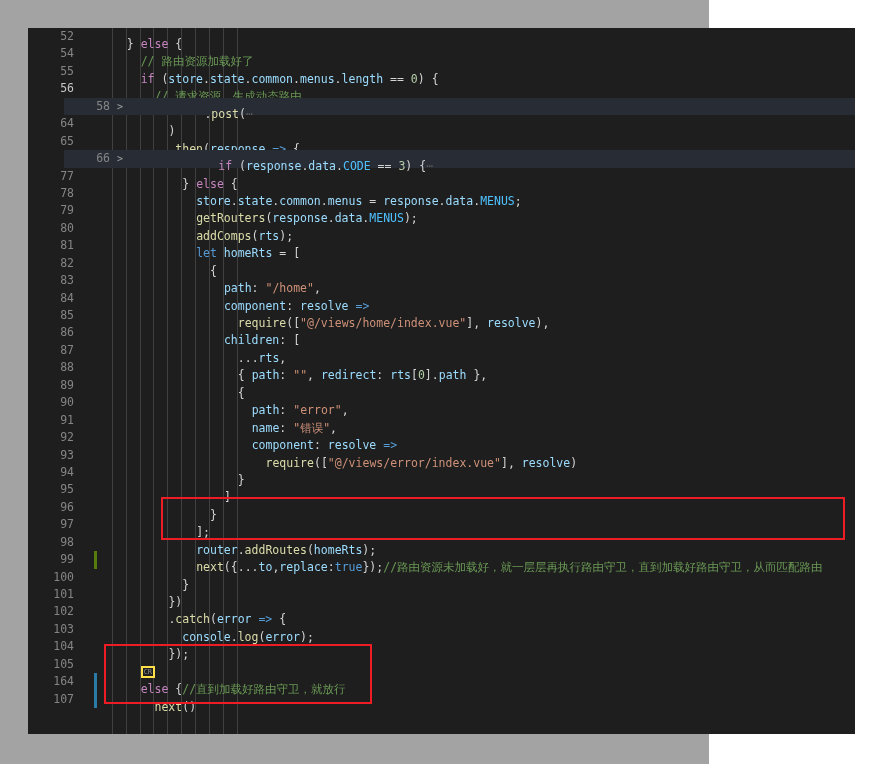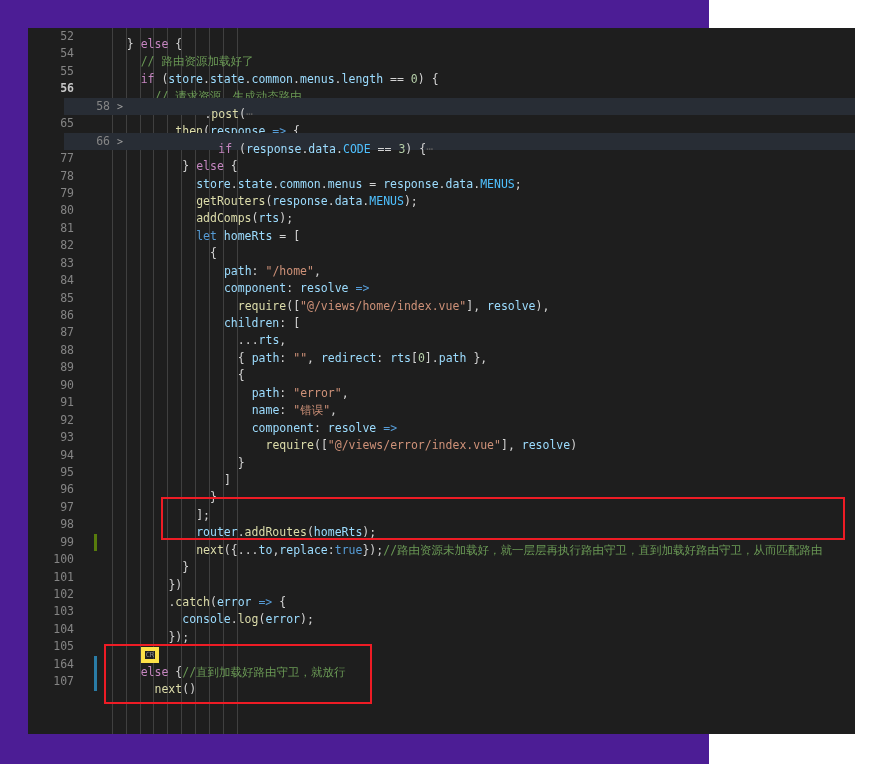--- a/index.html
+++ b/index.html
@@ -7,21 +7,21 @@
     padding: 0;
     background: #ffffff;
     width: 885px;
     height: 764px;
     overflow: hidden;
   }
   #root {
     position: relative;
     width: 709px;
     height: 764px;
-    background: #4c1d95;
+    background: #a3a3a3;
     font-family: "DejaVu Sans Mono", "Liberation Mono", monospace;
   }
   
   #editor {
     position: absolute;
     left: 28px;
     top: 28px;
     width: 827px;
     height: 706px;
     background: #1e1e1e;
@@ -47,21 +47,21 @@
   .gutter {
     position: absolute;
     left: 0;
     top: 0;
     width: 46px;
     text-align: right;
     color: #858585;
     font-size: 11.5px;
     font-family: "DejaVu Sans Mono", "Liberation Mono", monospace;
   }
-  .row.curline .gutter { color: #c6c6c6; font-weight: bold; }
+  .row.curline .gutter { color: #c6c6c6; font-weight: normal; }
 
   
   .fold {
     position: absolute;
     left: 50px;
     top: 0;
     width: 12px;
     color: #a0a0a0;
     font-size: 10px;
     text-align: center;
@@ -116,21 +116,21 @@
   .str  { color: #ce9178; }  
   .num  { color: #b5cea8; }  
   .fn   { color: #dcdcaa; }  
   .var  { color: #9cdcfe; }  
   .cls  { color: #4fc1ff; }  
   .op   { color: #d4d4d4; }  
   .blue { color: #569cd6; }  
   .fade { color: #5a5a5a; }
   .ctrlchar {
     display: inline-block;
-    border: 4px solid #fde047;
+    border: 2px solid #fde047;
     color: #8a8a8a;
     font-size: 7px;
     line-height: 8px;
     padding: 0 1px;
     vertical-align: middle;
   }
 
   
   .redbox {
     position: absolute;
@@ -158,20 +158,21 @@
           <div class="guide" style="left: 194.74px; height: 767.8px;"></div>
           <div class="guide" style="left: 208.6px; height: 767.8px;"></div>
         </div>
 
       <div id="rows">
           <div class="row"><div class="gutter">52</div><div class="code"><span class="op"> </span><span class="op"> </span><span class="op"> </span><span class="op"> </span><span class="op">}</span><span class="op"> </span><span class="kw">else</span><span class="op"> </span><span class="op">{</span></div></div>
           <div class="row"><div class="gutter">54</div><div class="code"><span class="op"> </span><span class="op"> </span><span class="op"> </span><span class="op"> </span><span class="op"> </span><span class="op"> </span><span class="cm">// 路由资源加载好了</span></div></div>
           <div class="row"><div class="gutter">55</div><div class="code"><span class="op"> </span><span class="op"> </span><span class="op"> </span><span class="op"> </span><span class="op"> </span><span class="op"> </span><span class="kw">if</span><span class="op"> </span><span class="op">(</span><span class="var">store</span><span class="op">.</span><span class="var">state</span><span class="op">.</span><span class="var">common</span><span class="op">.</span><span class="var">menus</span><span class="op">.</span><span class="var">length</span><span class="op"> </span><span class="op">=</span><span class="op">=</span><span class="op"> </span><span class="num">0</span><span class="op">)</span><span class="op"> </span><span class="op">{</span></div></div>
           <div class="row curline"><div class="gutter">56</div><div class="code"><span class="op"> </span><span class="op"> </span><span class="op"> </span><span class="op"> </span><span class="op"> </span><span class="op"> </span><span class="op"> </span><span class="op"> </span><span class="cm">// 请求资源，生成动态路由</span></div></div>
           <div class="row hl"><div class="gutter">58</div><div class="fold">&gt;</div><div class="code"><span class="op"> </span><span class="op"> </span><span class="op"> </span><span class="op"> </span><span class="op"> </span><span class="op"> </span><span class="op"> </span><span class="op"> </span><span class="op"> </span><span class="op"> </span><span class="op">.</span><span class="fn">post</span><span class="op">(</span><span class="fade">⋯</span></div></div>
+          <div class="row"><div class="gutter">64</div><div class="code"><span class="op"> </span><span class="op"> </span><span class="op"> </span><span class="op"> </span><span class="op"> </span><span class="op"> </span><span class="op"> </span><span class="op"> </span><span class="op"> </span><span class="op"> </span><span class="op">)</span></div></div>
           <div class="row"><div class="gutter">65</div><div class="code"><span class="op"> </span><span class="op"> </span><span class="op"> </span><span class="op"> </span><span class="op"> </span><span class="op"> </span><span class="op"> </span><span class="op"> </span><span class="op"> </span><span class="op"> </span><span class="op">.</span><span class="fn">then</span><span class="op">(</span><span class="var">response</span><span class="op"> </span><span class="blue">=&gt;</span><span class="op"> </span><span class="op">{</span></div></div>
           <div class="row hl"><div class="gutter">66</div><div class="fold">&gt;</div><div class="code"><span class="op"> </span><span class="op"> </span><span class="op"> </span><span class="op"> </span><span class="op"> </span><span class="op"> </span><span class="op"> </span><span class="op"> </span><span class="op"> </span><span class="op"> </span><span class="op"> </span><span class="op"> </span><span class="kw">if</span><span class="op"> </span><span class="op">(</span><span class="var">response</span><span class="op">.</span><span class="var">data</span><span class="op">.</span><span class="cls">CODE</span><span class="op"> </span><span class="op">=</span><span class="op">=</span><span class="op"> </span><span class="num">3</span><span class="op">)</span><span class="op"> </span><span class="op">{</span><span class="fade">⋯</span></div></div>
           <div class="row"><div class="gutter">77</div><div class="code"><span class="op"> </span><span class="op"> </span><span class="op"> </span><span class="op"> </span><span class="op"> </span><span class="op"> </span><span class="op"> </span><span class="op"> </span><span class="op"> </span><span class="op"> </span><span class="op"> </span><span class="op"> </span><span class="op">}</span><span class="op"> </span><span class="kw">else</span><span class="op"> </span><span class="op">{</span></div></div>
           <div class="row"><div class="gutter">78</div><div class="code"><span class="op"> </span><span class="op"> </span><span class="op"> </span><span class="op"> </span><span class="op"> </span><span class="op"> </span><span class="op"> </span><span class="op"> </span><span class="op"> </span><span class="op"> </span><span class="op"> </span><span class="op"> </span><span class="op"> </span><span class="op"> </span><span class="var">store</span><span class="op">.</span><span class="var">state</span><span class="op">.</span><span class="var">common</span><span class="op">.</span><span class="var">menus</span><span class="op"> </span><span class="op">=</span><span class="op"> </span><span class="var">response</span><span class="op">.</span><span class="var">data</span><span class="op">.</span><span class="cls">MENUS</span><span class="op">;</span></div></div>
           <div class="row"><div class="gutter">79</div><div class="code"><span class="op"> </span><span class="op"> </span><span class="op"> </span><span class="op"> </span><span class="op"> </span><span class="op"> </span><span class="op"> </span><span class="op"> </span><span class="op"> </span><span class="op"> </span><span class="op"> </span><span class="op"> </span><span class="op"> </span><span class="op"> </span><span class="fn">getRouters</span><span class="op">(</span><span class="var">response</span><span class="op">.</span><span class="var">data</span><span class="op">.</span><span class="cls">MENUS</span><span class="op">)</span><span class="op">;</span></div></div>
           <div class="row"><div class="gutter">80</div><div class="code"><span class="op"> </span><span class="op"> </span><span class="op"> </span><span class="op"> </span><span class="op"> </span><span class="op"> </span><span class="op"> </span><span class="op"> </span><span class="op"> </span><span class="op"> </span><span class="op"> </span><span class="op"> </span><span class="op"> </span><span class="op"> </span><span class="fn">addComps</span><span class="op">(</span><span class="var">rts</span><span class="op">)</span><span class="op">;</span></div></div>
           <div class="row"><div class="gutter">81</div><div class="code"><span class="op"> </span><span class="op"> </span><span class="op"> </span><span class="op"> </span><span class="op"> </span><span class="op"> </span><span class="op"> </span><span class="op"> </span><span class="op"> </span><span class="op"> </span><span class="op"> </span><span class="op"> </span><span class="op"> </span><span class="op"> </span><span class="blue">let</span><span class="op"> </span><span class="var">homeRts</span><span class="op"> </span><span class="op">=</span><span class="op"> </span><span class="op">[</span></div></div>
           <div class="row"><div class="gutter">82</div><div class="code"><span class="op"> </span><span class="op"> </span><span class="op"> </span><span class="op"> </span><span class="op"> </span><span class="op"> </span><span class="op"> </span><span class="op"> </span><span class="op"> </span><span class="op"> </span><span class="op"> </span><span class="op"> </span><span class="op"> </span><span class="op"> </span><span class="op"> </span><span class="op"> </span><span class="op">{</span></div></div>
           <div class="row"><div class="gutter">83</div><div class="code"><span class="op"> </span><span class="op"> </span><span class="op"> </span><span class="op"> </span><span class="op"> </span><span class="op"> </span><span class="op"> </span><span class="op"> </span><span class="op"> </span><span class="op"> </span><span class="op"> </span><span class="op"> </span><span class="op"> </span><span class="op"> </span><span class="op"> </span><span class="op"> </span><span class="op"> </span><span class="op"> </span><span class="var">path</span><span class="op">:</span><span class="op"> </span><span class="str">"/home"</span><span class="op">,</span></div></div>
           <div class="row"><div class="gutter">84</div><div class="code"><span class="op"> </span><span class="op"> </span><span class="op"> </span><span class="op"> </span><span class="op"> </span><span class="op"> </span><span class="op"> </span><span class="op"> </span><span class="op"> </span><span class="op"> </span><span class="op"> </span><span class="op"> </span><span class="op"> </span><span class="op"> </span><span class="op"> </span><span class="op"> </span><span class="op"> </span><span class="op"> </span><span class="var">component</span><span class="op">:</span><span class="op"> </span><span class="var">resolve</span><span class="op"> </span><span class="blue">=&gt;</span></div></div>

